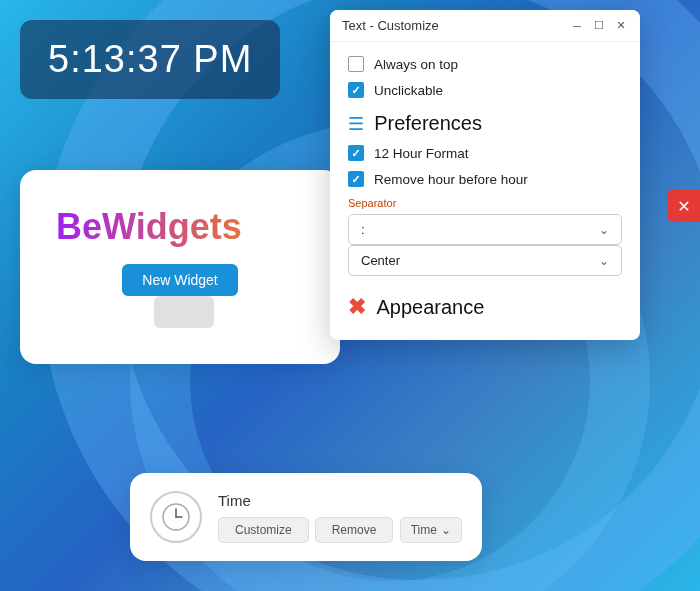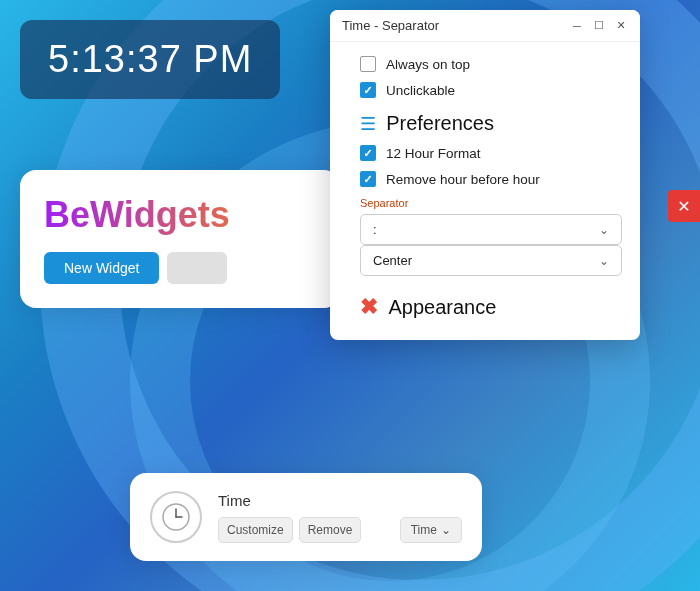--- a/index.html
+++ b/index.html
@@ -62,21 +62,21 @@
 
     
     .bewidgets-panel {
       position: absolute;
       top: 170px;
       left: 20px;
       z-index: 10;
       background: white;
       border-radius: 16px;
       width: 320px;
-      padding: 24px;
+      padding: 36px;
       box-shadow: 0 4px 24px rgba(0,0,0,0.12);
     }
     .bewidgets-title {
       font-size: 36px;
       font-weight: 700;
       background: linear-gradient(90deg, #a020f0, #ff8c00);
       -webkit-background-clip: text;
       -webkit-text-fill-color: transparent;
       background-clip: text;
       margin-bottom: 16px;
@@ -135,21 +135,21 @@
     }
     .time-widget-buttons {
       display: flex;
       gap: 6px;
       align-items: center;
     }
     .tw-btn {
       background: #f0f0f0;
       border: 1px solid #ddd;
       border-radius: 5px;
-      padding: 5px 8px;
+      padding: 5px 16px;
       font-size: 12px;
       color: #555;
       cursor: pointer;
     }
     .tw-select {
       background: #f0f0f0;
       border: 1px solid #ddd;
       border-radius: 5px;
       padding: 5px 10px;
       font-size: 12px;
@@ -212,21 +212,20 @@
       height: 14px;
       display: flex;
       align-items: center;
       justify-content: center;
       font-size: 11px;
       color: #555;
       cursor: pointer;
     }
     .dialog-body {
       padding: 14px 18px 20px;
-      margin-left: 12px;
     }
     .checkbox-row {
       display: flex;
       align-items: center;
       gap: 10px;
       margin-bottom: 10px;
     }
     .checkbox-unchecked {
       width: 16px;
       height: 16px;
@@ -313,21 +312,21 @@
 
 <div class="bg"></div>
 <div class="bg-swirl"></div>
 
 <div class="time-display">
   <span>5:13:37 PM</span>
 </div>
 
 <div class="bewidgets-panel">
   <div class="bewidgets-title">BeWidgets</div>
-  <div style="display:flex; align-items:center;">
+  <div style="display:flex; align-items:center;flex-direction:column;">
     <button class="new-widget-btn">New Widget</button>
     <div class="new-widget-btn-spacer"></div>
   </div>
 </div>
 
 <div class="red-x-btn">
   <span>✕</span>
 </div>
 
 <div class="time-widget-row">
@@ -346,21 +345,21 @@
       <div class="tw-select">
         <span>Time</span>
         <span>⌄</span>
       </div>
     </div>
   </div>
 </div>
 
 <div class="customize-dialog">
   <div class="dialog-titlebar">
-    <span class="dialog-title">Time - Separator</span>
+    <span class="dialog-title">Text - Customize</span>
     <div class="dialog-controls">
       <span class="dialog-ctrl">─</span>
       <span class="dialog-ctrl">☐</span>
       <span class="dialog-ctrl">✕</span>
     </div>
   </div>
 
   <div class="dialog-body">
 
     <div class="checkbox-row">

